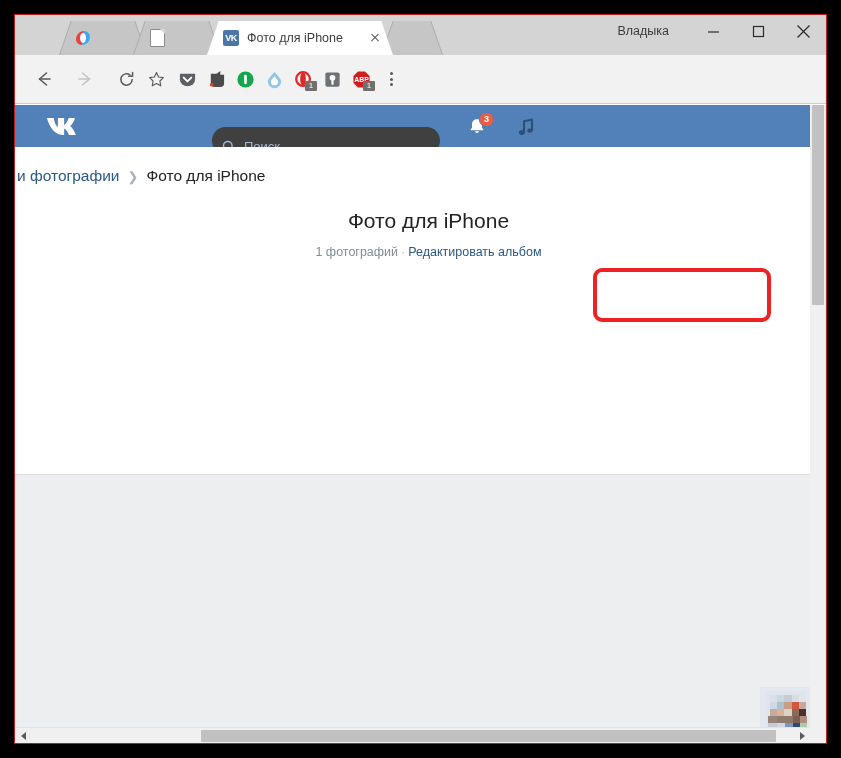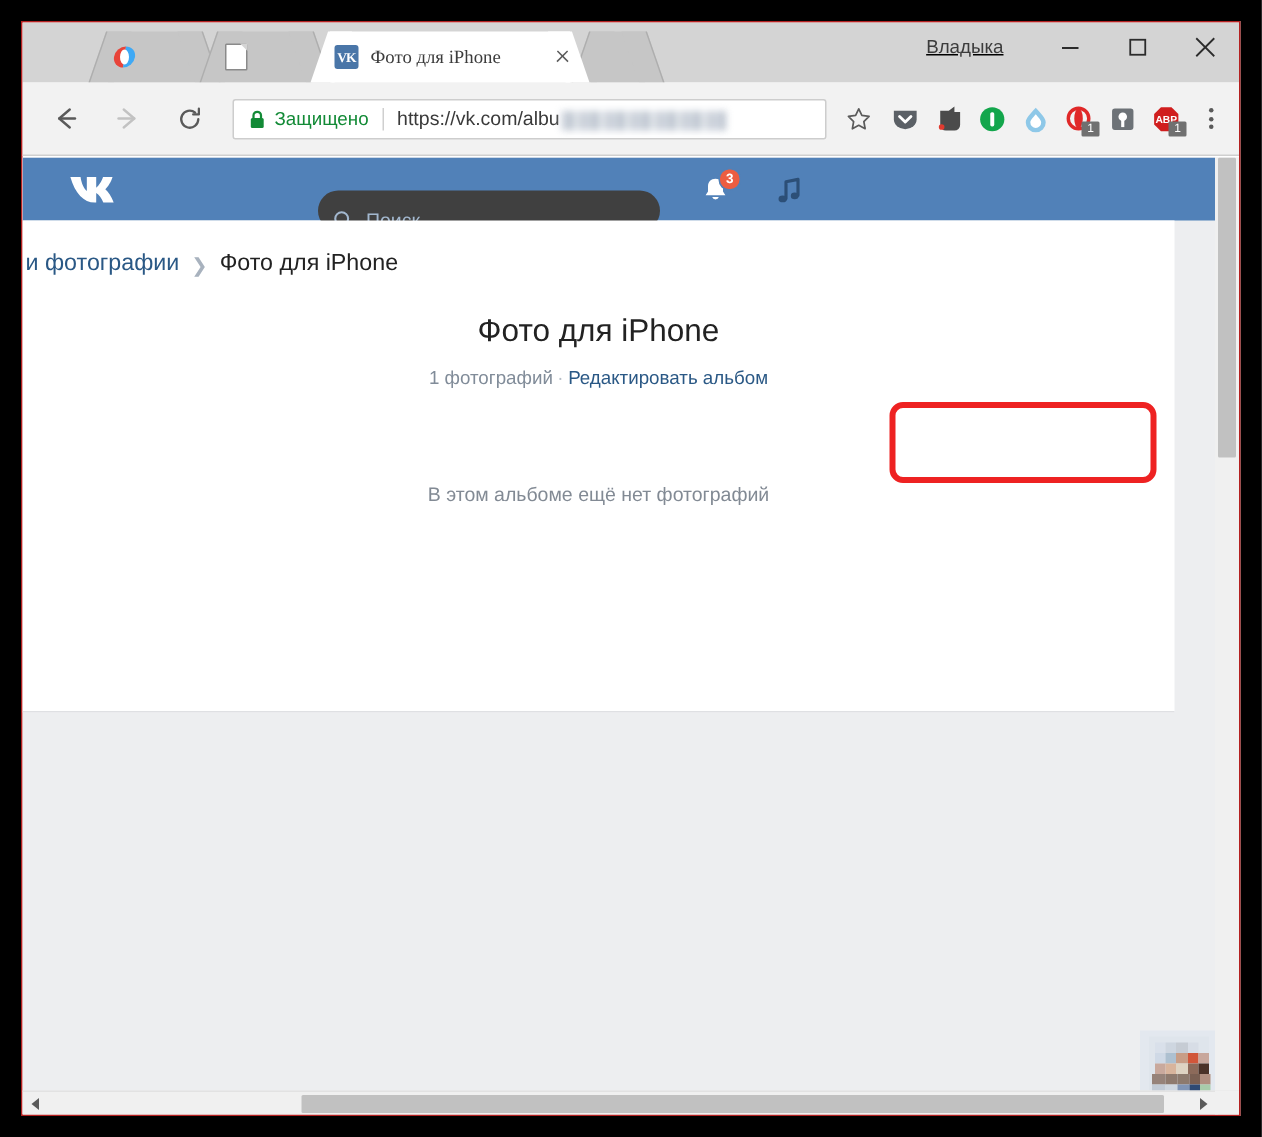--- a/index.html
+++ b/index.html
@@ -44,21 +44,21 @@
   .tab.inactive .skew-l {
     left: 0; background: #c6c6c6;
     transform: skewX(-19deg); transform-origin: bottom left;
     border-left: 1px solid #aeaeae;
   }
   .tab.inactive .skew-r {
     right: 0; background: #c6c6c6;
     transform: skewX(19deg); transform-origin: bottom right;
     border-right: 1px solid #aeaeae;
   }
-  .tab.active { z-index: 5; font-family: Liberation Serif, serif; }
+  .tab.active { z-index: 5; }
   .tab.active .tab-bg { background: #fff; }
   .tab.active .skew-l {
     left: 0; background: #fff;
     transform: skewX(-19deg); transform-origin: bottom left;
   }
   .tab.active .skew-r {
     right: 0; background: #fff;
     transform: skewX(19deg); transform-origin: bottom right;
   }
   .tab-inner {
@@ -112,21 +112,21 @@
     width: 13px; height: 16px; border: 1.3px solid #8a8a8a;
     border-radius: 1px; background: #fff; position: relative;
   }
   .fav-page::after {
     content: ""; position: absolute; right: -1px; top: -1px;
     border-left: 5px solid transparent; border-top: 5px solid #d4d4d4;
   }
   
   .wincontrols {
     position: absolute; right: 0; top: 0; height: 32px;
-    display: flex; align-items: center; text-decoration: underline;
+    display: flex; align-items: center;
   }
   .user-name {
     font-size: 12.5px; color: #3c3c3c; margin-right: 22px;
   }
   .winbtn {
     width: 45px; height: 40px;
     display: flex; align-items: center; justify-content: center;
     cursor: pointer;
   }
   .winbtn svg { display: block; }
@@ -239,21 +239,21 @@
     text-align: center; border: 1px solid #5181b8;
     box-sizing: content-box;
   }
   .vk-music {
     position: absolute; left: 500px; top: 11px;
     width: 22px; height: 22px;
   }
   
   .content-card {
     position: absolute; left: 0; top: 42px;
-    width: 768px; height: 327px;
+    width: 827px; height: 327px;
     background: #fff;
     border-bottom: 1px solid #dfe0e3;
   }
   .breadcrumb-row {
     position: absolute; left: 0; top: 0;
     width: 100%; height: 58px;
     display: flex; align-items: center;
   }
   .crumb {
     font-size: 15.5px; color: #2a5885; cursor: pointer;
@@ -438,31 +438,20 @@
             <line x1="4" y1="10" x2="14.5" y2="10" stroke="#c2c2c2" stroke-width="1.6" stroke-linecap="round"></line>
           </svg>
     </div>
     <div class="navbtn">
       <svg width="19" height="19" viewBox="0 0 20 20">
         <path d="M16 10 A6 6 0 1 1 13.8 5.3" fill="none" stroke="#5a5a5a" stroke-width="1.6" stroke-linecap="round"></path>
         <path d="M16.4 2.6 L16.4 6.6 L12.4 6.6" fill="none" stroke="#5a5a5a" stroke-width="1.6" stroke-linecap="round" stroke-linejoin="round"></path>
       </svg>
     </div>
 
-    <div class="omnibox">
-      <span class="lock-icon">
-        <svg width="11" height="13" viewBox="0 0 11 13">
-          <path d="M3 6 V4 a2.5 2.5 0 0 1 5 0 V6" fill="none" stroke="#128a36" stroke-width="1.5"></path>
-          <rect x="1.2" y="5.7" width="8.6" height="6.6" rx="1" fill="#128a36"></rect>
-        </svg>
-      </span>
-      <span class="secure-text">Защищено</span>
-      <span class="omni-sep"></span>
-      <span class="url-text"><span>https://vk.com/albu</span><span class="url-blur"></span></span>
-    </div>
 
     <div class="star-btn">
       <svg width="17" height="17" viewBox="0 0 18 18">
             <path d="M9 1.6 L11.2 6.3 L16.3 7 L12.6 10.6 L13.5 15.7 L9 13.3 L4.5 15.7 L5.4 10.6 L1.7 7 L6.8 6.3 Z" fill="none" stroke="#5a5a5a" stroke-width="1.2" stroke-linejoin="round"></path>
           </svg>
     </div>
 
     <div class="ext-icons">
       <div class="ext">
         <svg width="19" height="19" viewBox="0 0 20 20">
@@ -560,21 +549,20 @@
         <span class="crumb-sep">❯</span>
         <span class="crumb-current">Фото для iPhone</span>
       </div>
 
       <div class="album-title">Фото для iPhone</div>
 
       <div class="album-sub">
         <span>1 фотографий</span><span class="dot">·</span><a>Редактировать альбом</a>
       </div>
 
-      <div class="empty-msg">В этом альбоме ещё нет фотографий</div>
     </div>
 
     <div class="hl-box"></div>
 
     <div class="widget">
       <span class="px" style="left:6px;top:4px;width:40px;height:36px;background:#dfe5ec;"></span>
       <span class="px" style="left:10px;top:8px;width:7px;height:7px;background:#d9e0ea;"></span>
       <span class="px" style="left:17px;top:8px;width:7px;height:7px;background:#ced6e0;"></span>
       <span class="px" style="left:24px;top:8px;width:8px;height:7px;background:#c6ccd4;"></span>
       <span class="px" style="left:32px;top:8px;width:7px;height:7px;background:#d7dde6;"></span>

